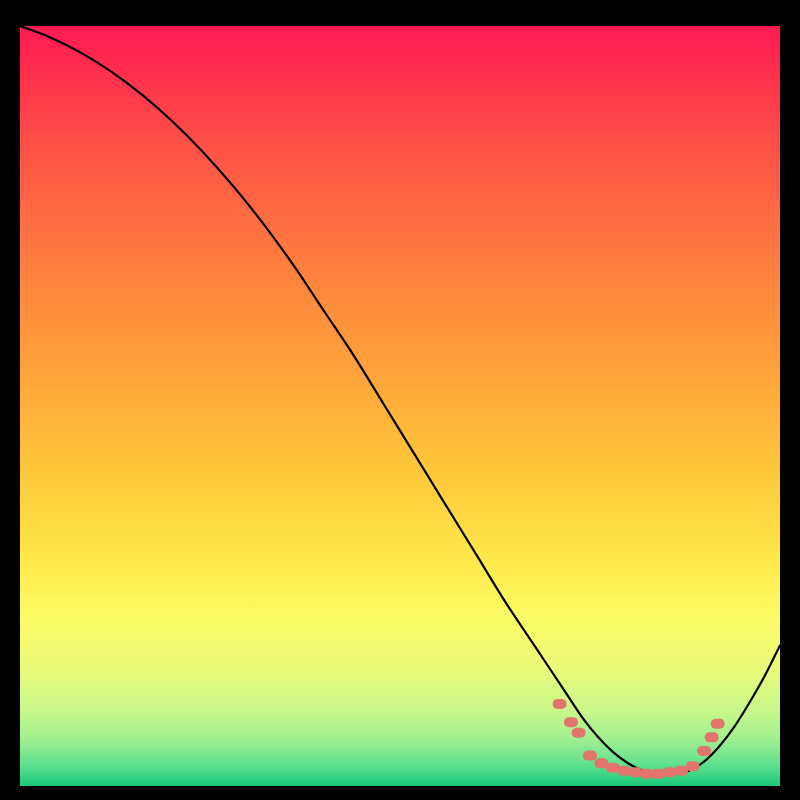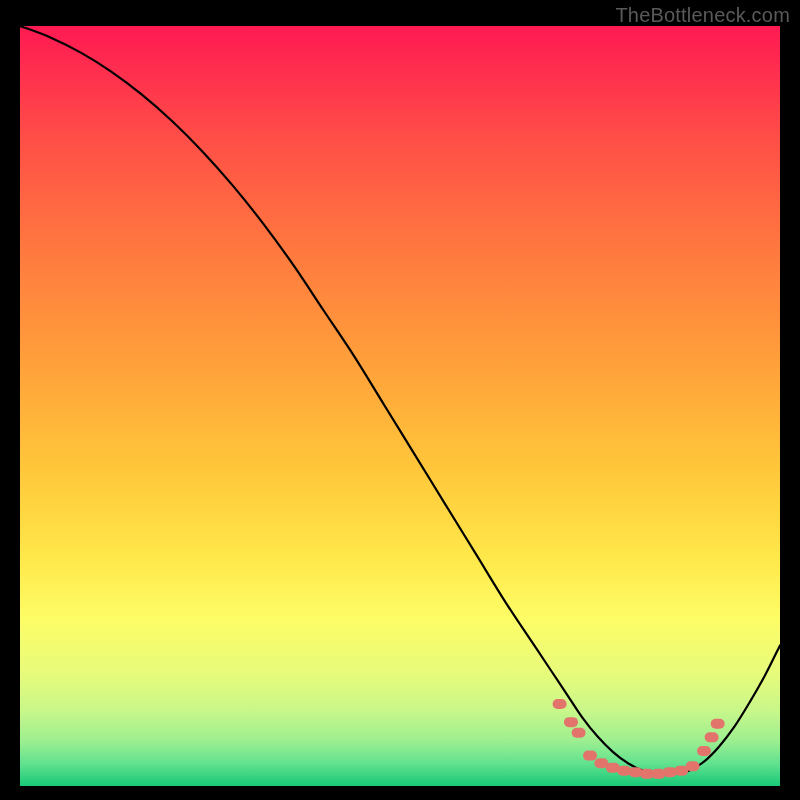--- a/index.html
+++ b/index.html
@@ -46,21 +46,20 @@
     stroke-linecap: round;
   }
   .marker {
     fill: #e2746c;
   }
 </style>
 </head>
 <body>
 
 <div class="frame">
-  <div class="watermark">TheBottleneck.com</div>
 
   <div class="plot-wrap">
     <svg class="plot" viewBox="0 0 760 760" preserveAspectRatio="none">
       <defs>
         <linearGradient id="bg-grad" x1="0" y1="0" x2="0" y2="1">
             <stop offset="0.00%" stop-color="#ff1a52"></stop>
             <stop offset="5.00%" stop-color="#ff2b4f"></stop>
             <stop offset="15.00%" stop-color="#ff4f47"></stop>
             <stop offset="30.00%" stop-color="#ff7a3f"></stop>
             <stop offset="45.00%" stop-color="#ffa23a"></stop>

